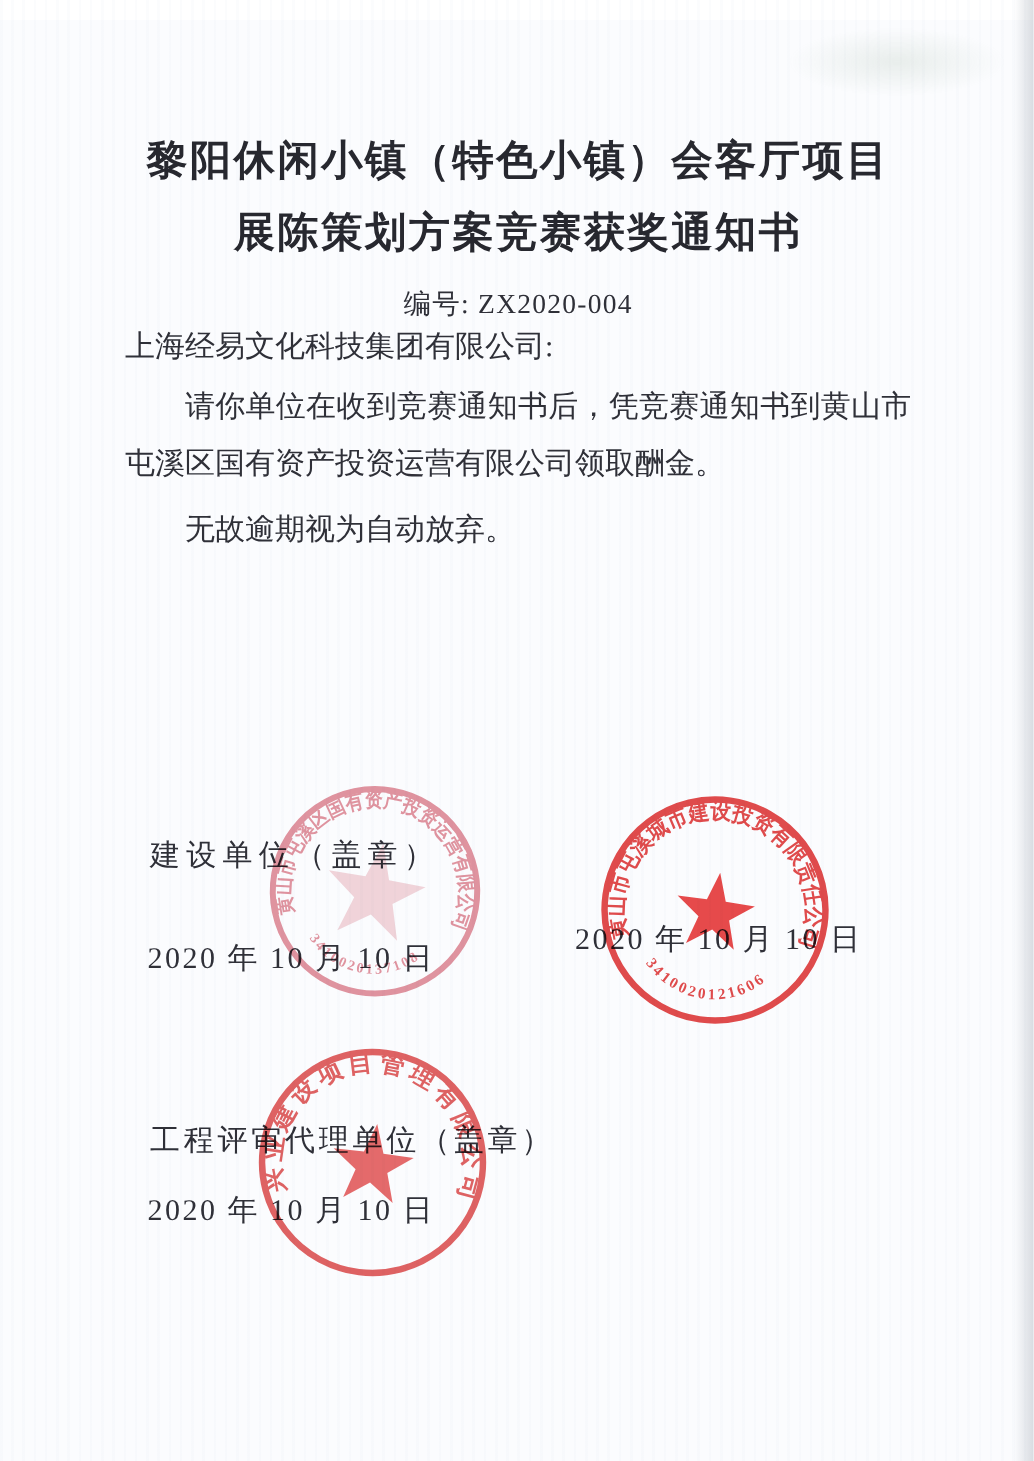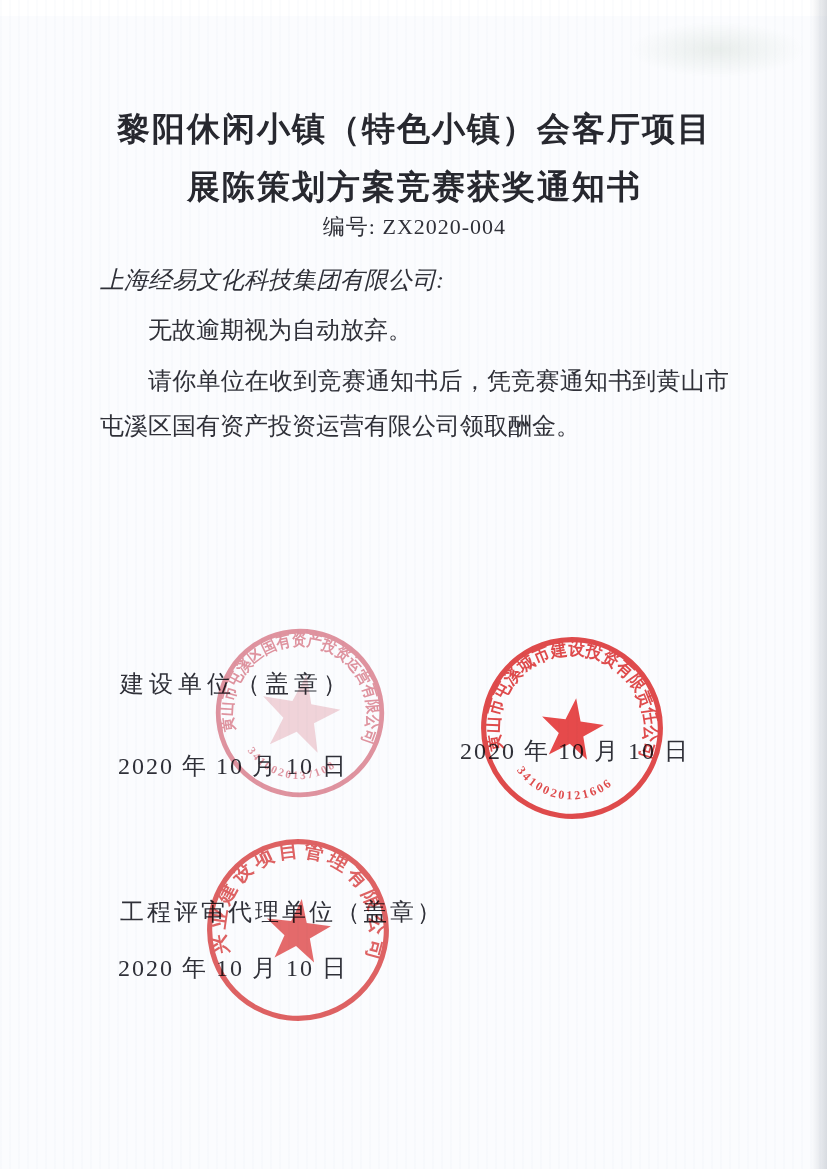--- a/index.html
+++ b/index.html
@@ -12,22 +12,22 @@
     color:#2f3038;
   }
   .edge-shadow{ position:absolute; top:0; right:0; width:16px; height:100%;
     background:linear-gradient(90deg, rgba(160,168,178,0) 0%, rgba(150,158,170,0.35) 100%); }
   .smudge{ position:absolute; left:630px; top:22px; width:175px; height:55px; border-radius:50%;
     background:radial-gradient(ellipse at center, rgba(140,165,140,0.16), rgba(140,165,140,0) 70%);
     filter:blur(1px); }
   .content{ position:absolute; left:0; top:0; right:0; padding:104px 98px 0 100px; }
   .title{ margin:0; font-size:33px; font-weight:bold; text-align:center; letter-spacing:2px; line-height:50px; color:#27282f;}
   .title.second{ margin-top:8px; }
-  .doc-number{ text-align:center; font-size:22px; letter-spacing:1px; line-height:30px; }
-  .salutation{ margin-top:18px; font-size:24px; line-height:40px;font-style:italic; }
+  .doc-number{ margin-top:16px; text-align:center; font-size:22px; letter-spacing:1px; line-height:30px; }
+  .salutation{ font-size:24px; line-height:40px; }
   .para{ margin:0; font-size:24px; line-height:45px; text-align:justify; }
   .para.indent{ text-indent:2em; }
   .para.p1{ margin-top:4px; }
   .para.p2{ margin-top:6px; }
   .para.p3{ margin-top:8px; }
   .blank{ display:inline-block; text-indent:0; min-width:46px; text-align:center;
     border-bottom:2px solid #2f3038; line-height:30px; }
   .sig-label{ position:absolute; font-size:24px; letter-spacing:5px; white-space:nowrap; }
   .sig-date{ position:absolute; font-size:24px; letter-spacing:2px; white-space:nowrap; }
   .sig1-label{ left:120px; top:668px; }
@@ -51,22 +51,22 @@
   <div class="smudge"></div>
   <div class="edge-shadow"></div>
 
   <div class="content">
     <h1 class="title">黎阳休闲小镇（特色小镇）会客厅项目</h1>
     <h1 class="title second">展陈策划方案竞赛获奖通知书</h1>
     <div class="doc-number">编号: ZX2020-004</div>
     <div class="salutation">上海经易文化科技集团有限公司:</div>
 
 
+    <p class="para indent p2">请你单位在收到竞赛通知书后，凭竞赛通知书到黄山市屯溪区国有资产投资运营有限公司领取酬金。</p>
     <p class="para indent p3">无故逾期视为自动放弃。</p>
-    <p class="para indent p2">请你单位在收到竞赛通知书后，凭竞赛通知书到黄山市屯溪区国有资产投资运营有限公司领取酬金。</p>
   </div>
 
   <div class="sig-label sig1-label">建设单位（盖章）</div>
   <div class="sig-date sig1-date">2020 年 10 月 10 日</div>
 
   <div class="sig-date sig2-date">2020 年 10 月 10 日</div>
 
   <div class="sig-label sig3-label">工程评审代理单位（盖章）</div>
   <div class="sig-date sig3-date">2020 年 10 月 10 日</div>
 

